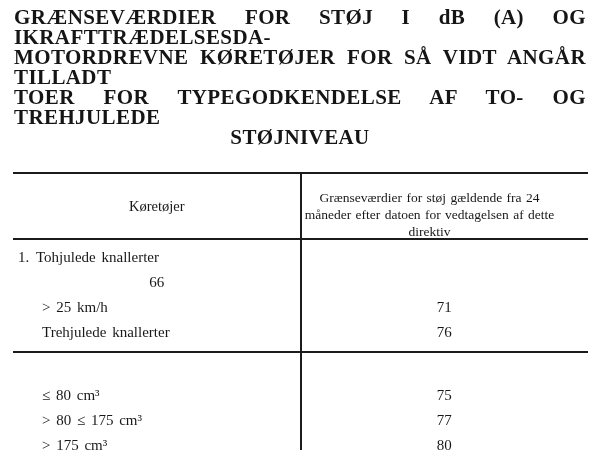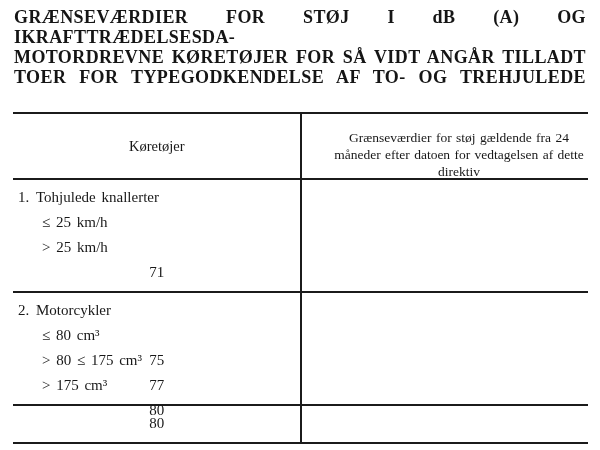--- a/index.html
+++ b/index.html
@@ -9,21 +9,21 @@
     color: #141414;
     font-family: "Liberation Serif", "DejaVu Serif", serif;
     overflow: hidden;
   }
   .page { position: relative; width: 600px; height: 450px; background: #fff; }
 
   
   .title {
     margin: 7px 14px 0 14px;
     font-weight: bold;
-    font-size: 18px;
+    font-size: 21px;
     line-height: 20px;
     letter-spacing: 0.4px;
     color: #151515;
   }
   .title-line.just {
     text-align: justify;
     text-align-last: justify;
     word-spacing: 2px;
   }
   .title-line.center {
@@ -53,91 +53,91 @@
     height: 66px;
     border-bottom: 2px solid #1b1b1b;
   }
   .cell-l { width: 50%; }
   .cell-r { width: 50%; }
   .thead .cell-l {
     display: flex; align-items: center; justify-content: center;
     font-size: 14.5px;
   }
   .thead .cell-r {
-    display: flex; align-items: center; justify-content: flex-end; margin-top: 16px;
+    display: flex; align-items: center; justify-content: flex-start; margin-top: 16px;
   }
   .hdr2 {
     max-width: 258px;
     text-align: center;
     font-size: 13.5px;
     line-height: 17px;
     word-spacing: 1px;
   }
 
   .section { padding: 5px 0 6px 0; }
   .section + .section { border-top: 2px solid #1b1b1b; }
 
-  .trow { display: flex; height: 25px; line-height: 25px; flex-direction: column; }
+  .trow { display: flex; height: 25px; line-height: 25px; }
   .trow .cell-l {
     white-space: nowrap;
     word-spacing: 2px;
   }
   .trow.main .cell-l { padding-left: 5px; }
   .trow.sub  .cell-l { padding-left: 29px; }
   .num { display: inline-block; width: 18px; }
   .trow .cell-r { text-align: center; }
 </style>
 </head>
 <body>
 
 <div class="page">
 
   <div class="title">
     <div class="title-line just">GRÆNSEVÆRDIER FOR STØJ I dB (A) OG IKRAFTTRÆDELSESDA-</div>
     <div class="title-line just">MOTORDREVNE KØRETØJER FOR SÅ VIDT ANGÅR TILLADT</div>
     <div class="title-line just">TOER FOR TYPEGODKENDELSE AF TO- OG TREHJULEDE</div>
+    <div class="title-line center">STØJNIVEAU</div>
   </div>
 
   <div class="limits-table">
     <div class="vline"></div>
 
     <div class="thead">
       <div class="cell-l">Køretøjer</div>
       <div class="cell-r">
         <div class="hdr2">Grænseværdier for støj gældende fra 24 måneder efter datoen for vedtagelsen af dette direktiv</div>
       </div>
     </div>
 
     <div class="section">
       <div class="trow main">
         <div class="cell-l">
           <span class="num">1.</span><span>Tohjulede knallerter</span>
         </div>
         <div class="cell-r"></div>
       </div>
       <div class="trow sub">
-        <div class="cell-l">
-          <span>≤ 25 km/h</span>
-        </div>
+        <div class="cell-r">66</div>
       </div>
       <div class="trow sub">
         <div class="cell-l">
           <span>&gt; 25 km/h</span>
         </div>
         <div class="cell-r">71</div>
       </div>
       <div class="trow sub">
+        <div class="cell-l">
+          <span>Trehjulede knallerter</span>
+        </div>
+        <div class="cell-r">76</div>
       </div>
     </div>
 
     <div class="section">
       <div class="trow main">
-        <div class="cell-l">
-          <span class="num">2.</span><span>Motorcykler</span>
-        </div>
         <div class="cell-r"></div>
       </div>
       <div class="trow sub">
         <div class="cell-l">
           <span>≤ 80 cm³</span>
         </div>
         <div class="cell-r">75</div>
       </div>
       <div class="trow sub">
         <div class="cell-l">

